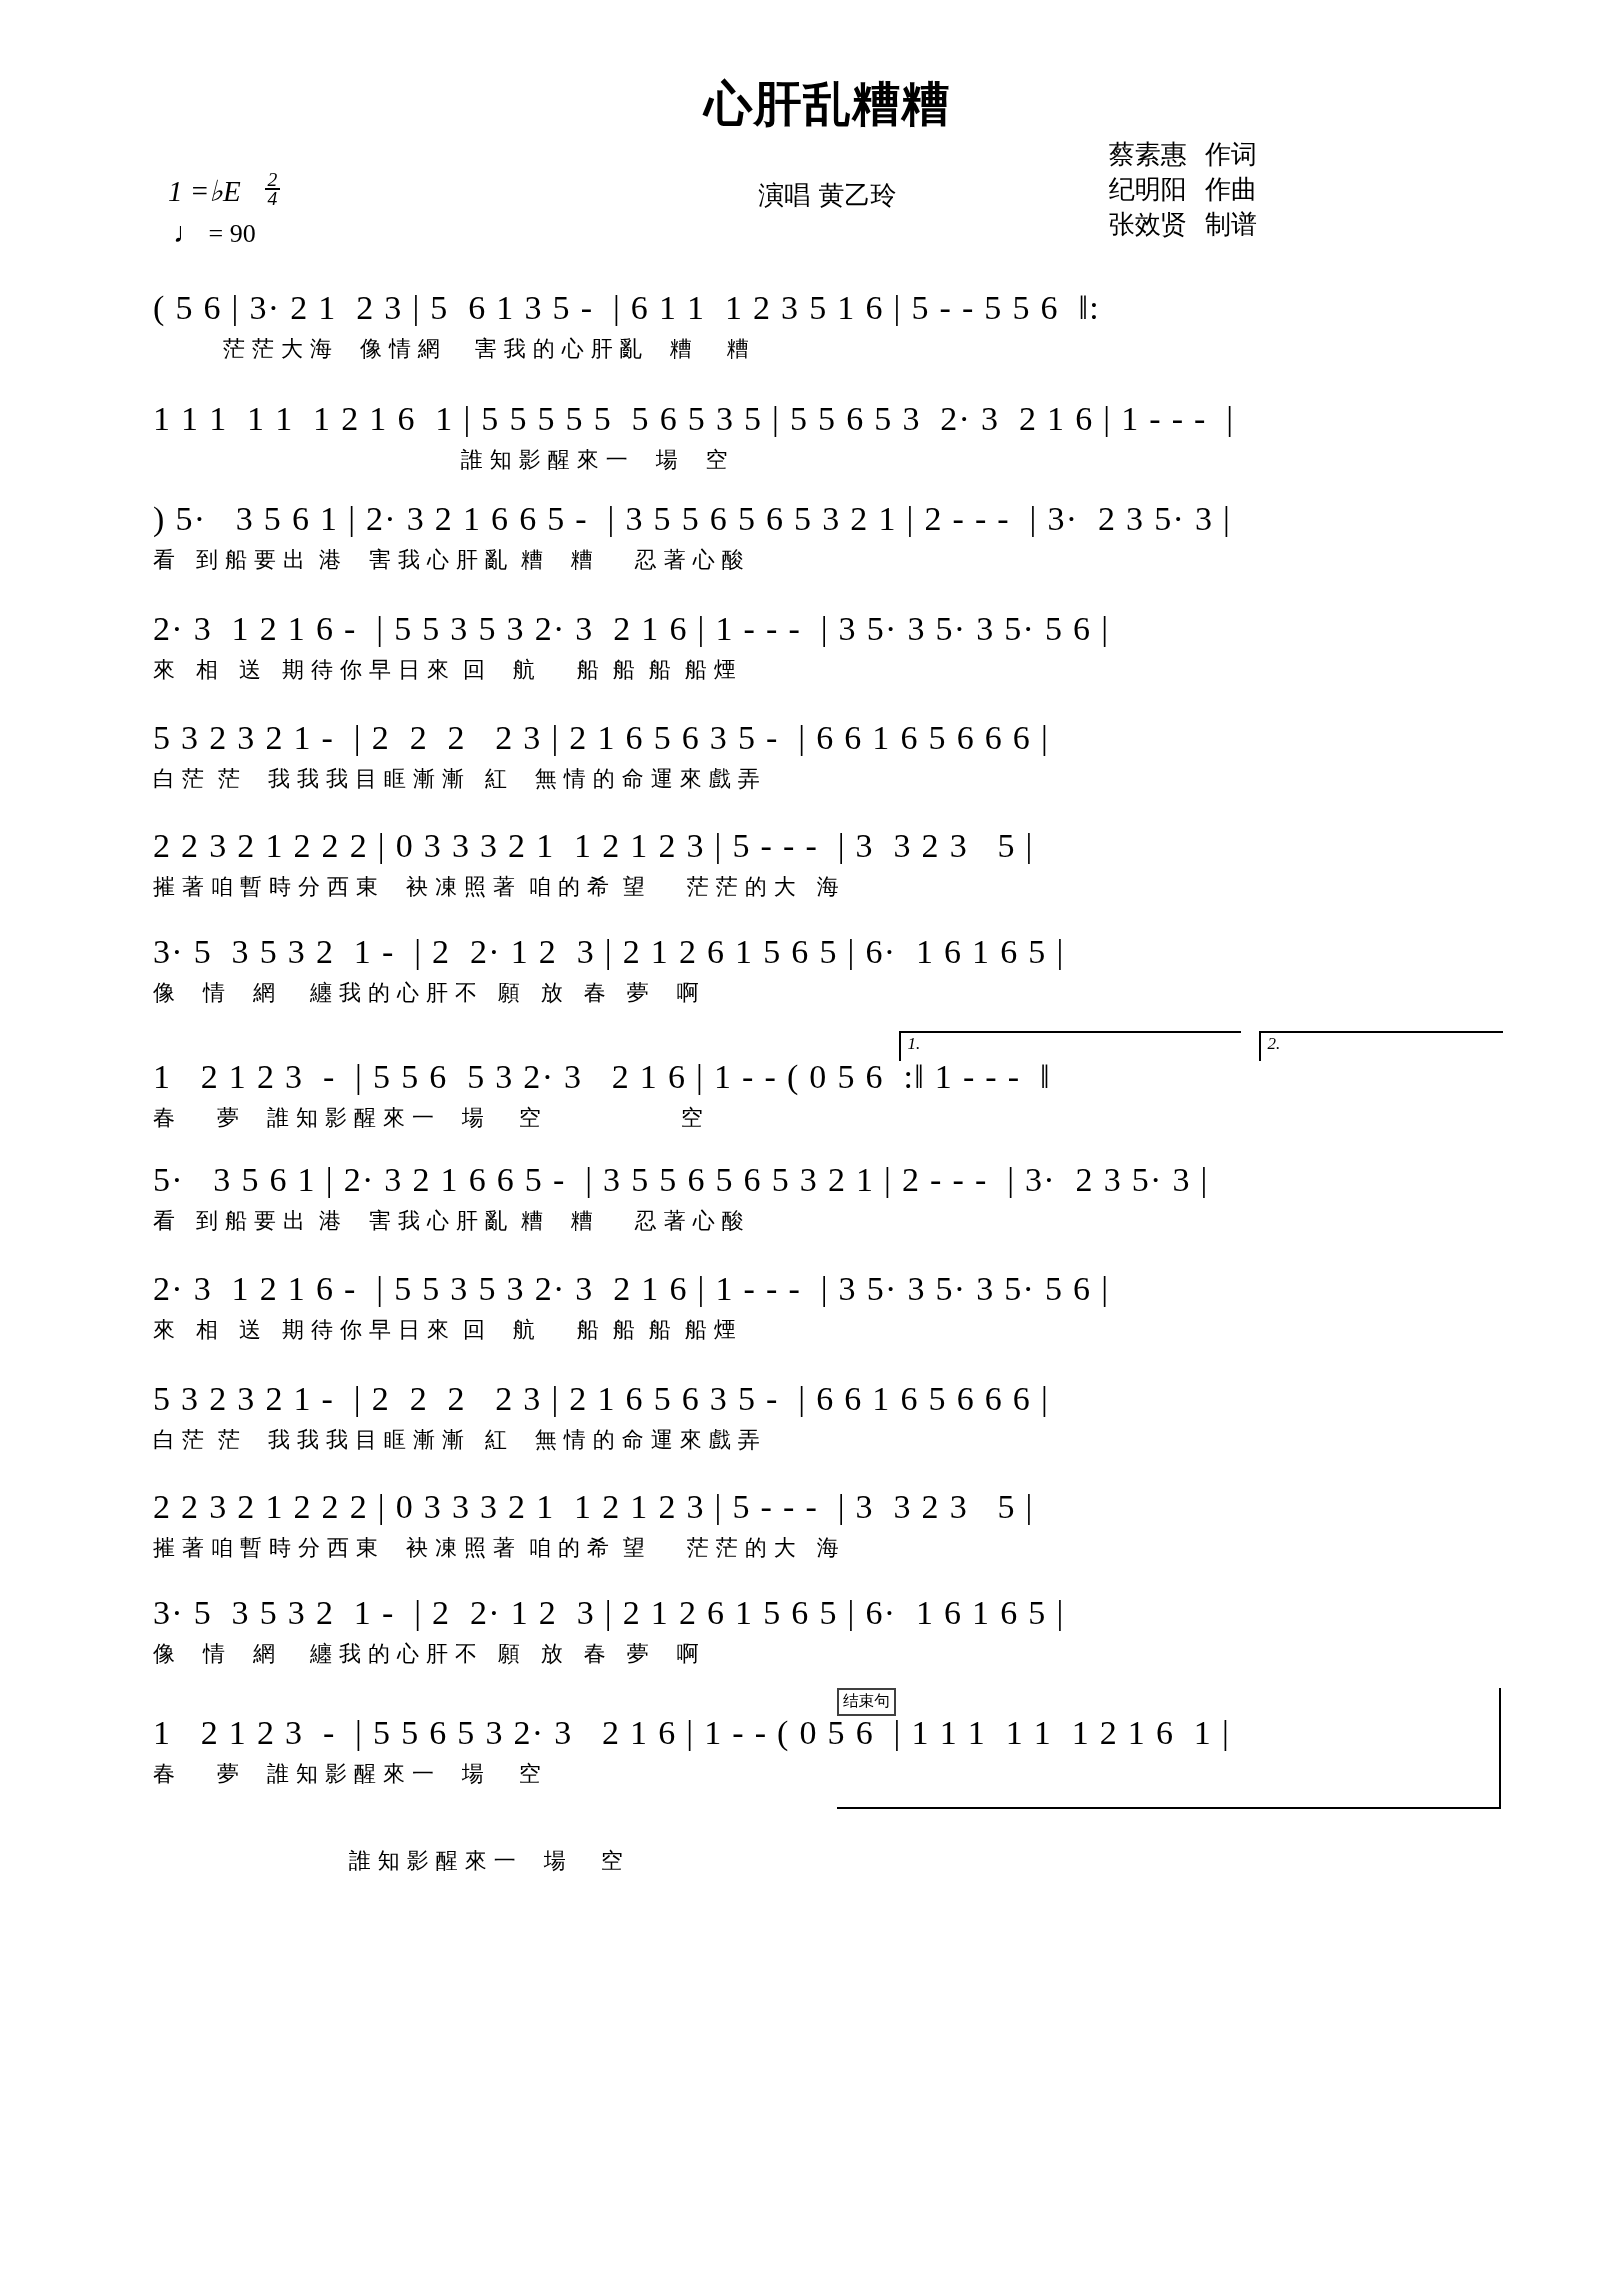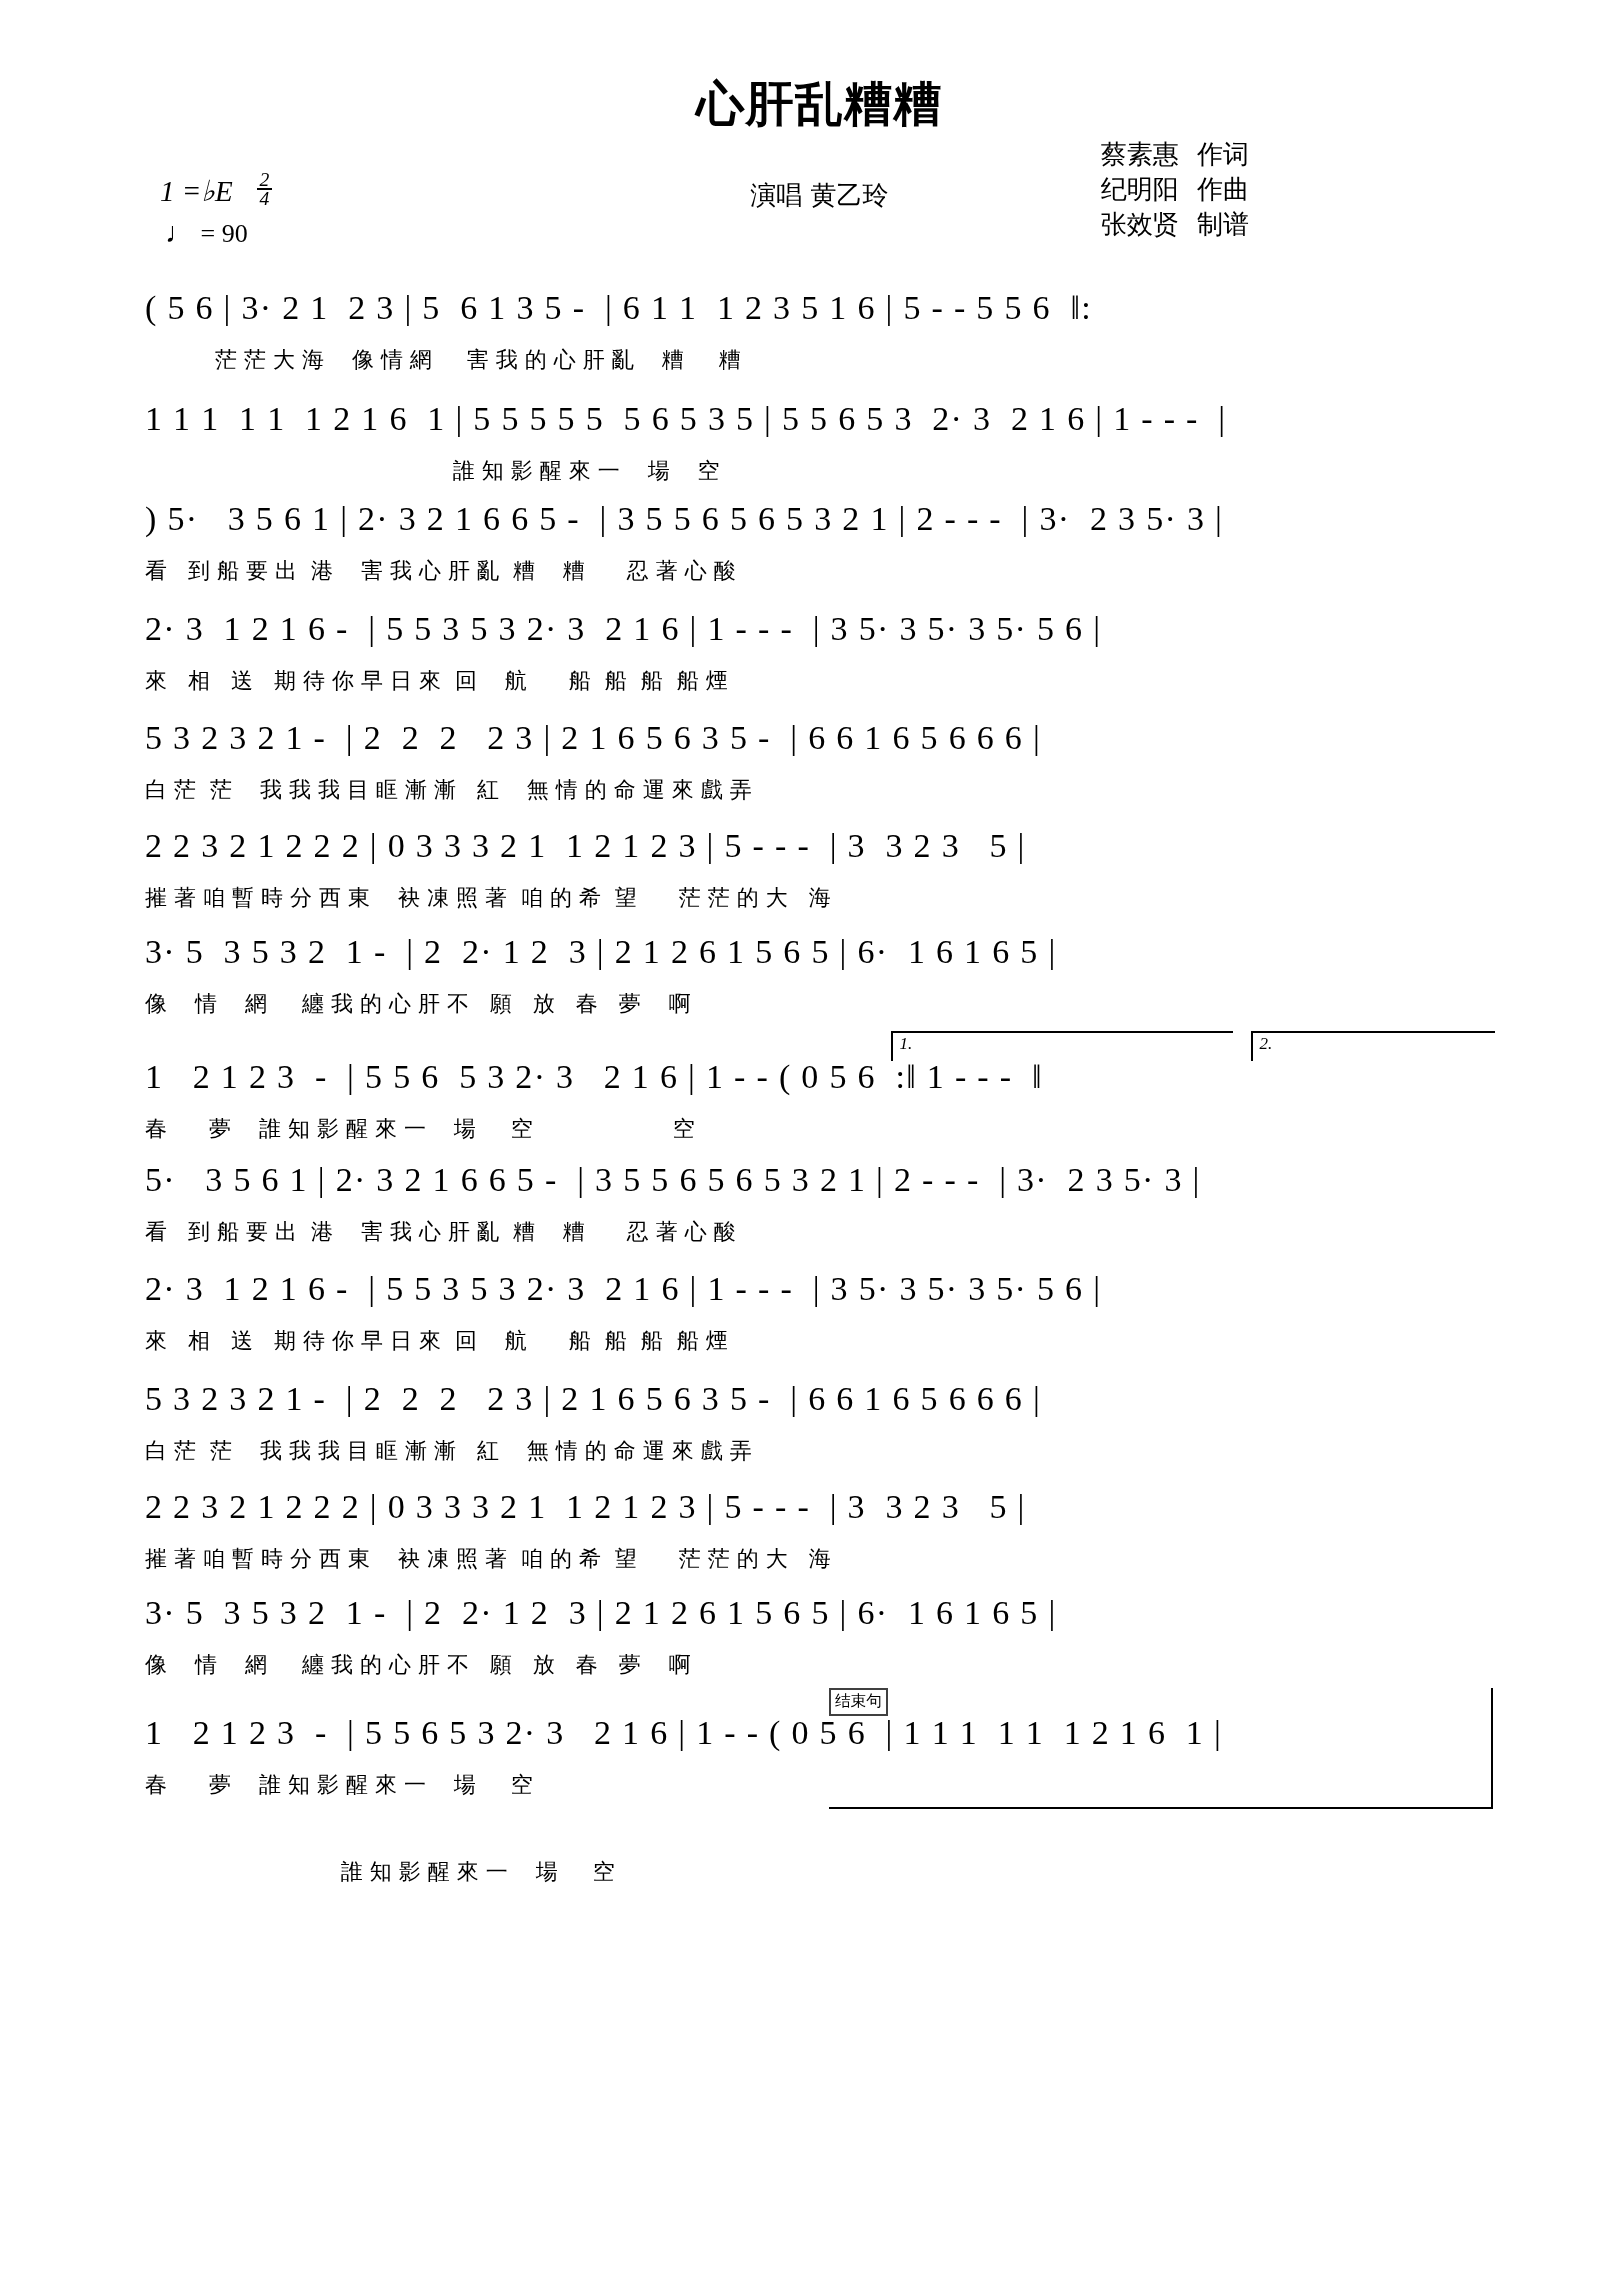--- a/index.html
+++ b/index.html
@@ -10,21 +10,21 @@
   body {
     width: 1623px;
     height: 2295px;
     font-family: "Liberation Serif", "DejaVu Serif", serif;
     color: #000000;
     position: relative;
     overflow: hidden;
   }
   .sheet {
     position: absolute;
-    left: 8px; top: 0;
+    left: 16px; top: 0;
     width: 1378px;
     height: 2295px;
   }
   
   .title {
     position: absolute;
     top: 72px;
     left: 0;
     width: 1623px;
     text-align: center;
@@ -94,21 +94,21 @@
     font-size: 34px;
     letter-spacing: 1.3px;
     white-space: pre;
     line-height: 39px;
   }
   .lyrics {
     font-family: "DejaVu Sans", "Liberation Sans", sans-serif;
     font-size: 22px;
     white-space: pre;
     line-height: 30px;
-    margin-top: 18px;
+    margin-top: 7px;
   }
   .volta {
     position: absolute;
     border-left: 2px solid #000;
     border-top: 2px solid #000;
     height: 27.5px;
   }
   .volta .lbl {
     position: absolute;
     left: 6.5px;

